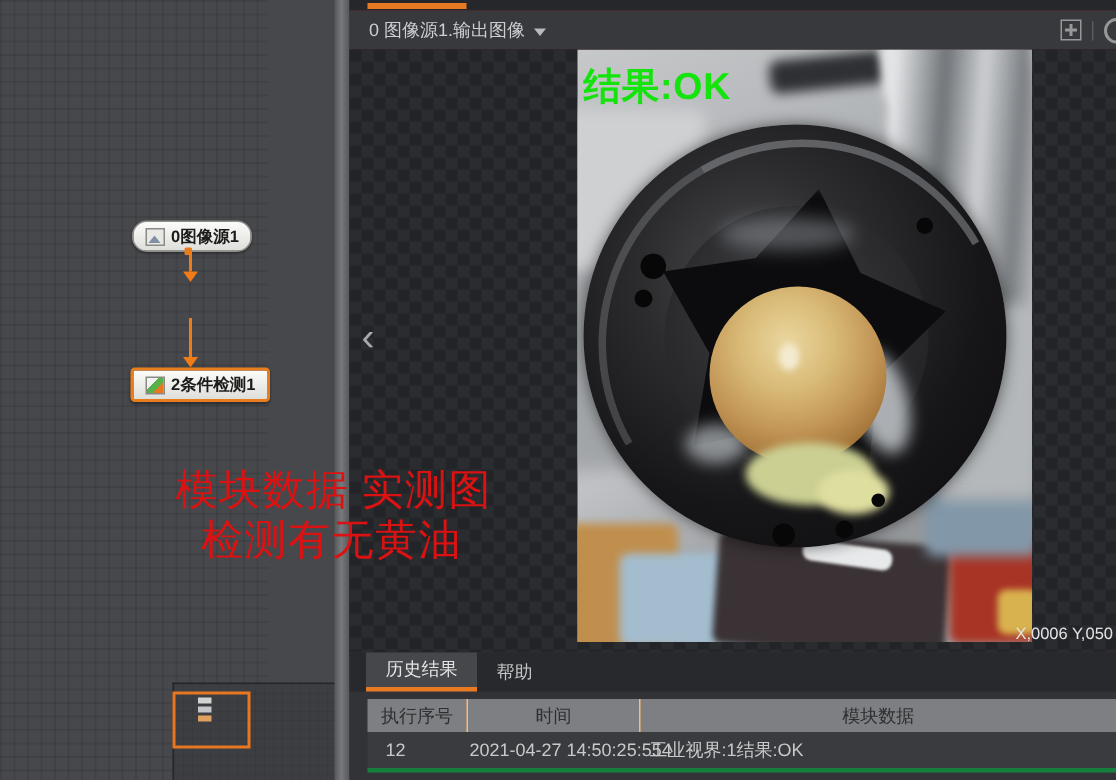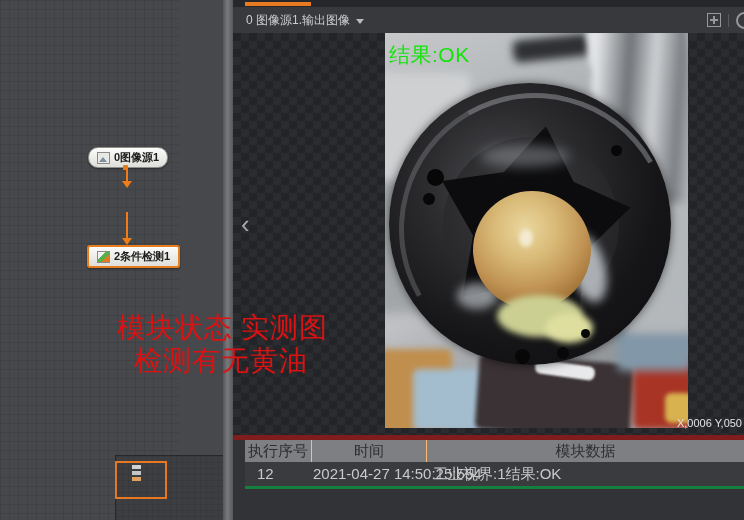--- a/index.html
+++ b/index.html
@@ -96,29 +96,29 @@
   .grease-hl{left:134px;top:196px;width:14px;height:18px;border-radius:50%;background:#f3ead0;filter:blur(2px);}
   .grease2{left:112px;top:262px;width:86px;height:42px;border-radius:50%;background:#cbcf92;filter:blur(3px);}
   .grease3{left:160px;top:280px;width:48px;height:30px;border-radius:50%;background:#dede9f;filter:blur(3px);}
   .hole{border-radius:50%;background:#070708;}
   .h1{left:42px;top:136px;width:17px;height:17px;}
   .h2{left:38px;top:160px;width:12px;height:12px;}
   .h3{left:226px;top:112px;width:11px;height:11px;}
   .h4{left:130px;top:316px;width:15px;height:15px;}
   .h5{left:172px;top:314px;width:12px;height:12px;}
   .h6{left:196px;top:296px;width:9px;height:9px;}
-  .result-ov{position:absolute;left:4px;top:8px;font-size:21px;font-weight:400;color:#14e40c;letter-spacing:.5px;}
+  .result-ov{position:absolute;left:4px;top:8px;font-size:25px;font-weight:700;color:#14e40c;letter-spacing:.5px;}
 
   
   .bottom{position:relative;height:85px;background:#313336;}
   .tabbar{height:26px;background:#28292c;display:flex;align-items:stretch;padding-left:11px;}
   .tab{display:flex;align-items:center;padding:0 13px;font-size:12px;color:#c4c5c7;cursor:pointer;}
   .tab.active{background:#45474a;color:#e2e3e4;border-bottom:3px solid #e87a22;}
   .htable{margin:5px 0 0 12px;}
-  .trow{display:flex;height:22px;line-height:22px;font-size:15px;}
+  .trow{display:flex;height:22px;line-height:22px;font-size:12px;}
   .trow.head{background:#7d7f82;color:#2e2f31;}
   .trow.head .c{text-align:center;border-left:1px solid #fdba74;}
   .trow.head .c:first-child{border-left:none;}
   .trow.data{height:24px;line-height:24px;color:#c8c9ca;background:#393b3e;border-bottom:3px solid #15803d;}
   .c1{width:66px;flex:0 0 auto;}
   .c2{width:114px;flex:0 0 auto;}
   .c3{flex:1 1 auto;}
   .trow.data .c1{padding-left:12px;width:54px;}
   .trow.data .c2{padding-left:2px;width:112px;white-space:nowrap;}
   .trow.data .c3{padding-left:8px;}
@@ -213,33 +213,37 @@
         <div class="hole h4"></div>
         <div class="hole h5"></div>
         <div class="hole h6"></div>
         <span class="result-ov">结果:OK</span>
       </div>
       <span class="chevron">‹</span>
       <span class="coords">X,0006  Y,050</span>
     </div>
 
     <div class="bottom">
+      <div class="tabbar">
+        <div class="tab active">历史结果</div>
+        <div class="tab">帮助</div>
+      </div>
       <div class="htable">
         <div class="trow head">
           <div class="c c1">执行序号</div>
           <div class="c c2">时间</div>
           <div class="c c3">模块数据</div>
         </div>
         <div class="trow data">
           <div class="c c1">12</div>
           <div class="c c2">2021-04-27 14:50:25:554</div>
           <div class="c c3">工业视界:1结果:OK</div>
         </div>
       </div>
     </div>
   </div>
 
   <div class="anno">
-    <span class="l1">模块状态 实测图</span>
+    <span class="l1">模块数据 实测图</span>
     <span class="l2">检测有无黄油</span>
   </div>
 
 </div>
 
 </body></html>

